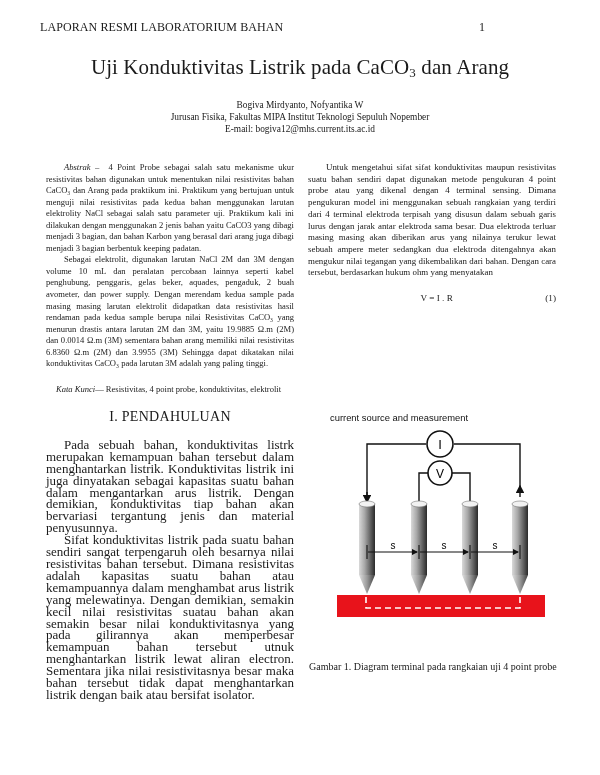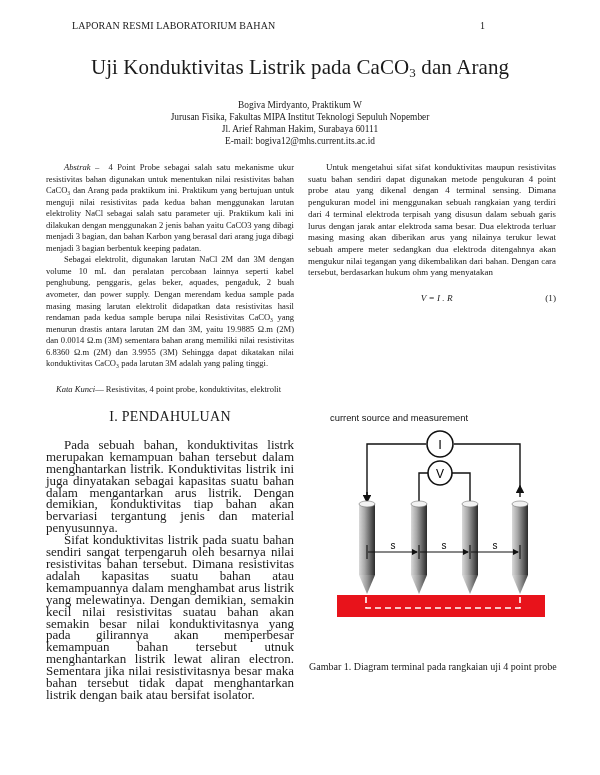--- a/index.html
+++ b/index.html
@@ -2,22 +2,22 @@
 <html><head>
   <meta charset="utf-8">
   <style>
     html, body { margin: 0; padding: 0; background: #ffffff; }
     body {
       width: 600px; height: 775px; position: relative; overflow: hidden;
       font-family: "Liberation Serif", "DejaVu Serif", serif; color: #1a1a1a;
     }
     .running-head {
       position: absolute; top: 20px; left: 40px; right: 115px;
-      font-size: 10px; letter-spacing: 0.1px;
-      display: flex; justify-content: space-between; margin-left: 32px;
+      font-size: 12px; letter-spacing: 0.1px;
+      display: flex; justify-content: space-between;
     }
     .title {
       position: absolute; top: 55px; left: 0; width: 600px; text-align: center;
       font-size: 21px; letter-spacing: 0.1px;
     }
     .title sub { font-size: 13px; vertical-align: -3px; line-height: 0; }
     .authors {
       position: absolute; top: 99px; left: 0; width: 600px; text-align: center;
       font-size: 9.4px; line-height: 12.1px;
     }
@@ -35,21 +35,21 @@
     .abstract-label, .kw-label { font-style: italic; }
     .kw { margin-top: 14px; text-indent: 10px; }
     .section-heading {
       text-align: center; font-size: 14px; margin: 16px 0 16px 0; letter-spacing: 0.3px;
     }
     .body-l { font-size: 13px; line-height: 11.9px; }
     .equation {
       display: flex; justify-content: space-between; margin: 14px 0 14px 0;
       font-size: 9.2px;
     }
-    .equation .eq-text { flex: 1; text-align: center; padding-left: 20px; font-style: italic; }
+    .equation .eq-text { flex: 1; text-align: center; padding-left: 20px; }
     .figure {
       position: absolute; top: 412px; left: 330px; width: 250px; height: 230px;
     }
     .fig-label {
       position: absolute; top: 0; left: 0; width: 222px; 
       font-family: "Liberation Sans", "DejaVu Sans", sans-serif; font-size: 9.4px; color: #111;
     }
     .caption {
       position: absolute; top: 661px; left: 309px; width: 280px;
       font-size: 10px; white-space: nowrap;
@@ -60,23 +60,22 @@
 <body>
 
 <div class="running-head">
   <span>LAPORAN RESMI LABORATORIUM BAHAN</span>
   <span>1</span>
 </div>
 
 <div class="title"><span>Uji Konduktivitas Listrik pada CaCO</span><sub>3</sub><span> dan Arang</span></div>
 
 <div class="authors">
-  <div>Bogiva Mirdyanto, Praktikum W</div>
+  <div>Bogiva Mirdyanto, Nofyantika W</div>
   <div>Jurusan Fisika, Fakultas MIPA Institut Teknologi Sepuluh Nopember</div>
-  <div>Jl. Arief Rahman Hakim, Surabaya 60111</div>
   <div>E-mail: bogiva12@mhs.current.its.ac.id</div>
 </div>
 
 <div class="col-left">
   <p class="bold"><span class="abstract-label">Abstrak</span><span style="white-space:pre"> –  </span><span>4 Point Probe sebagai salah satu mekanisme ukur resistivitas bahan digunakan untuk menentukan nilai resistivitas bahan CaCO₃ dan Arang pada praktikum ini. Praktikum yang bertujuan untuk menguji nilai resistivitas pada kedua bahan menggunakan larutan elektrolity NaCl sebagai salah satu parameter uji. Praktikum kali ini dilakukan dengan menggunakan 2 jenis bahan  yaitu CaCO3 yang dibagi menjadi 3 bagian, dan bahan Karbon yang berasal dari arang juga dibagi menjadi 3 bagian berbentuk keeping padatan.</span></p>
   <p class="bold">Sebagai elektrolit, digunakan larutan NaCl 2M dan 3M dengan volume 10 mL dan peralatan percobaan lainnya seperti kabel penghubung, penggaris, gelas beker, aquades, pengaduk, 2 buah avometer, dan power supply. Dengan merendam kedua sample pada masing masing larutan elektrolit didapatkan data resistivitas hasil rendaman pada kedua sample berupa nilai Resistivitas CaCO₃ yang menurun drastis antara larutan 2M dan 3M, yaitu 19.9885 Ω.m (2M) dan 0.0014 Ω.m (3M) sementara bahan arang memiliki nilai resistivitas 6.8360 Ω.m (2M) dan 3.9955 (3M) Sehingga dapat dikatakan nilai konduktivitas CaCO₃ pada larutan 3M adalah yang paling tinggi.</p>
   <p class="bold kw"><span class="kw-label">Kata Kunci</span><span>— Resistivitas, 4 point probe, konduktivitas, elektrolit</span></p>
   <div class="section-heading">I.  PENDAHULUAN</div>
   <p class="body-l">Pada sebuah bahan, konduktivitas listrk merupakan kemampuan bahan tersebut dalam menghantarkan listrik. Konduktivitas listrik ini juga dinyatakan sebagai kapasitas suatu bahan dalam mengantarkan arus listrik. Dengan demikian, konduktivitas tiap bahan akan bervariasi tergantung jenis dan material penyusunnya.</p>
   <p class="body-l">Sifat konduktivitas listrik pada suatu bahan sendiri sangat terpengaruh oleh besarnya nilai resistivitas bahan tersebut. Dimana resistivitas adalah kapasitas suatu bahan atau kemampuannya dalam menghambat arus listrik yang melewatinya. Dengan demikian, semakin kecil nilai resistivitas suatau bahan akan semakin besar nilai konduktivitasnya yang pada gilirannya akan memperbesar kemampuan bahan tersebut utnuk menghantarkan listrik lewat aliran electron. Sementara jika nilai resistivitasnya besar maka bahan tersebut tidak dapat menghantarkan listrik dengan baik atau bersifat isolator.</p>

